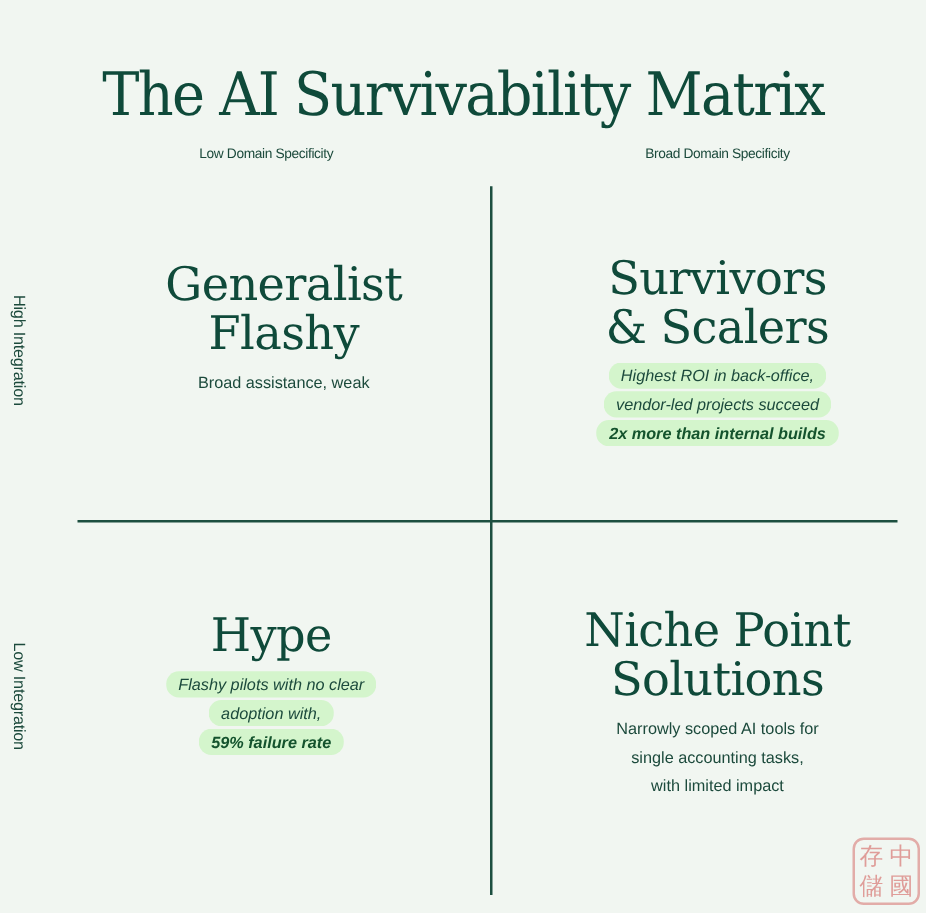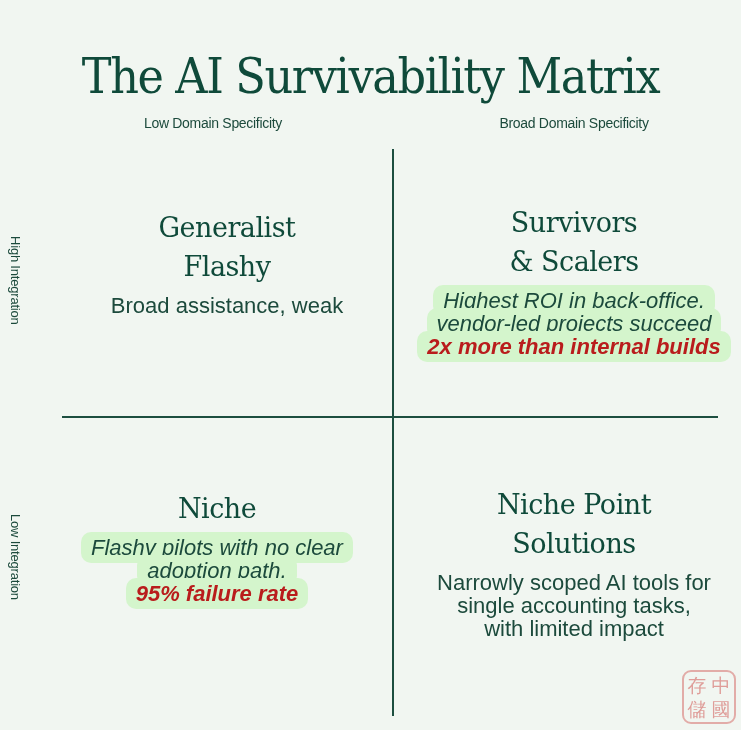--- a/index.html
+++ b/index.html
@@ -14,21 +14,21 @@
     text-align: center;
     font-family: "DejaVu Serif", "Liberation Serif", serif;
     font-size: 48px; line-height: 68px;
     color: #0f4a3a; letter-spacing: -1.5px;
     font-weight: normal;
     transform: scaleX(0.93);
   }
   .col-label {
     position: absolute; top: 114px;
     font-family: "Liberation Sans", "DejaVu Sans", sans-serif;
-    font-size: 14px; line-height: 18px; color: #1c4a3c;
+    font-size: 11px; line-height: 18px; color: #1c4a3c;
     text-align: center; width: 220px;
     letter-spacing: -0.3px;
   }
   .col-label.left { left: 103px; }
   .col-label.right { left: 464px; }
 
   .row-label {
     position: absolute;
     font-family: "Liberation Sans", "DejaVu Sans", sans-serif;
     font-size: 13px; line-height: 16px; color: #1c4a3c;
@@ -47,39 +47,39 @@
   .axis-h {
     position: absolute; left: 62px; top: 416px;
     width: 656px; height: 2px; background: #1d4f40;
   }
 
   .quad {
     position: absolute; text-align: center;
   }
   .quad .q-title {
     font-family: "DejaVu Serif", "Liberation Serif", serif;
-    font-size: 27px; line-height: 39px; color: #0f4a3a;
+    font-size: 37px; line-height: 39px; color: #0f4a3a;
     letter-spacing: -0.5px;
     margin: 0;
   }
   .quad .q-desc {
     font-family: "Liberation Sans", "DejaVu Sans", sans-serif;
-    font-size: 22px; line-height: 23px; color: #1c4a3c;
+    font-size: 13px; line-height: 23px; color: #1c4a3c;
     margin-top: 8px;
   }
   .hl {
     background: #d4f5cc;
     border-radius: 10px;
     padding: 3px 10px;
     -webkit-box-decoration-break: clone;
     box-decoration-break: clone;
     font-style: italic;
   }
   .q-desc.hl-wrap { line-height: 23px; }
-  .bold { font-weight: bold; color: #b91c1c; }
+  .bold { font-weight: bold; color: #14532d; }
 
   .q-tl { left: 62px; width: 330px; top: 208px; }
   .q-tr { left: 394px; width: 360px; top: 203px; }
   .q-bl { left: 52px; width: 330px; top: 489px; }
   .q-br { left: 394px; width: 360px; top: 485px; }
 
   .seal {
     position: absolute; left: 682px; top: 670px;
     width: 54px; height: 54px;
     border: 2px solid #e0a09c; border-radius: 9px;
@@ -123,24 +123,24 @@
     <div>Survivors</div>
     <div>&amp; Scalers</div>
   </div>
   <div class="q-desc hl-wrap">
     <span class="hl"><span>Highest ROI in back-office,</span><br><span>vendor-led projects succeed</span><br><span class="bold">2x more than internal builds</span></span>
   </div>
 </div>
 
 <div class="quad q-bl">
   <div class="q-title">
-    <div>Niche</div>
+    <div>Hype</div>
   </div>
   <div class="q-desc hl-wrap">
-    <span class="hl"><span>Flashy pilots with no clear</span><br><span>adoption path,</span><br><span class="bold">95% failure rate</span></span>
+    <span class="hl"><span>Flashy pilots with no clear</span><br><span>adoption with,</span><br><span class="bold">59% failure rate</span></span>
   </div>
 </div>
 
 <div class="quad q-br">
   <div class="q-title">
     <div>Niche Point</div>
     <div>Solutions</div>
   </div>
   <div class="q-desc">
     <div>Narrowly scoped AI tools for</div>

